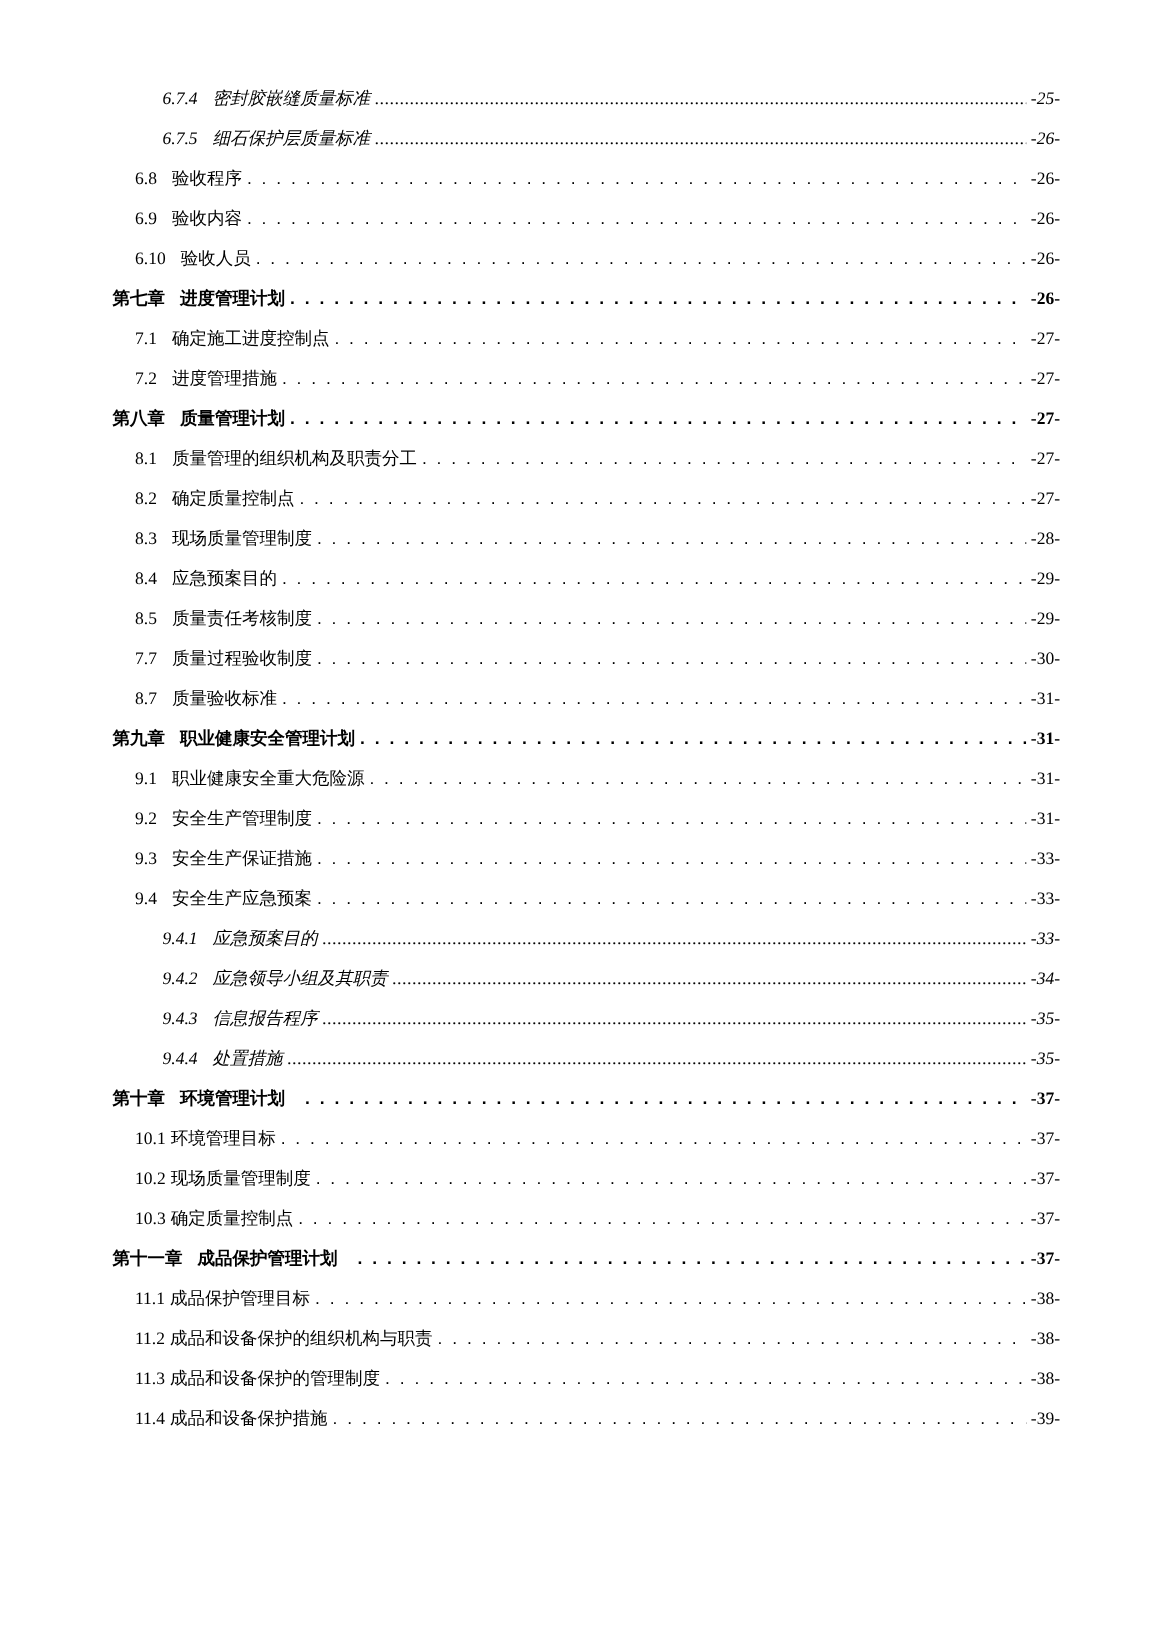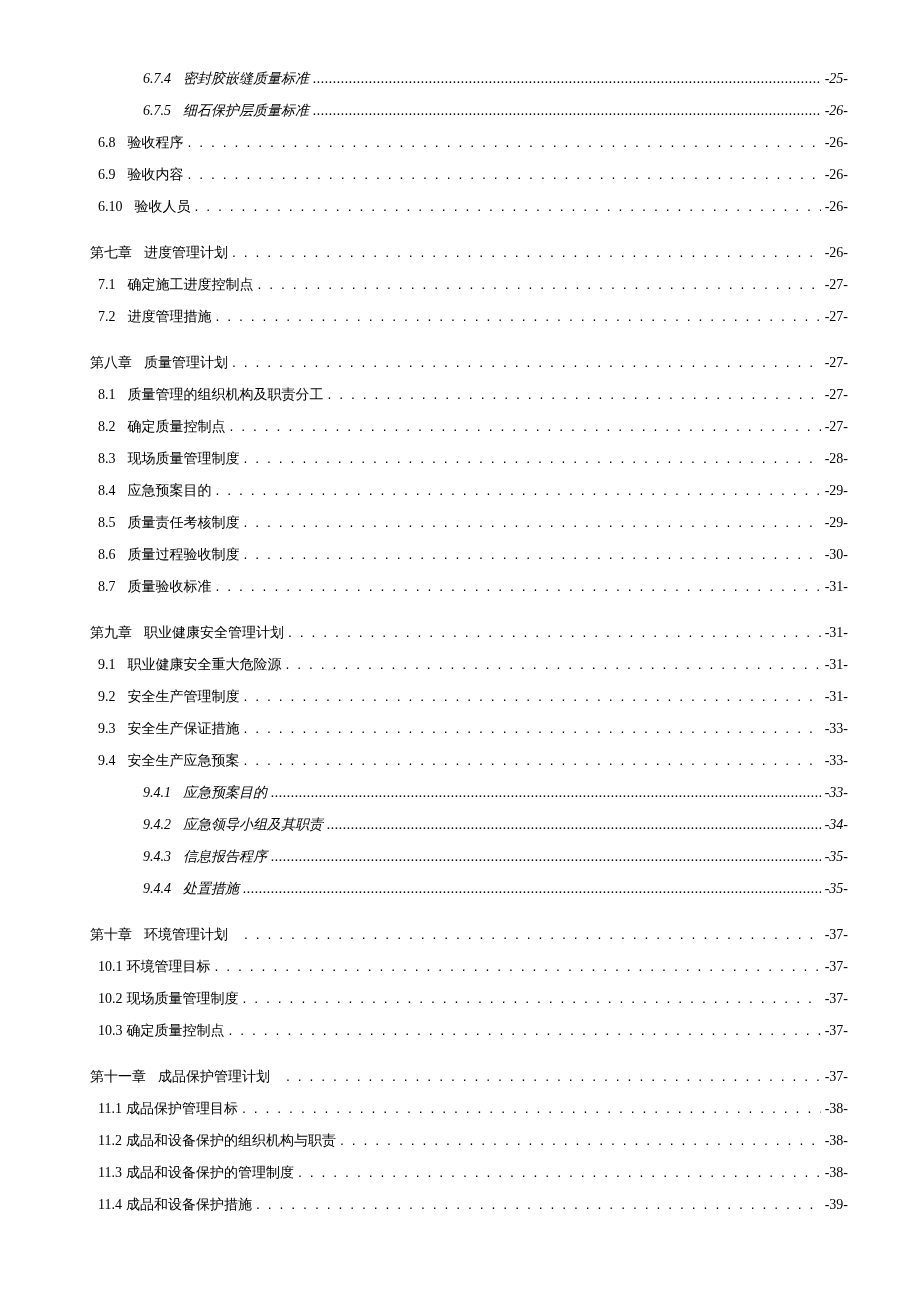--- a/index.html
+++ b/index.html
@@ -28,24 +28,24 @@
     }
     .toc-dots {
       flex: 1;
       overflow: hidden;
       letter-spacing: 2px;
     }
     .toc-page {
       flex-shrink: 0;
       padding-left: 4px;
     }
-    .level-1 { font-weight: normal; margin-left: 0; margin-top: 28px; }
+    .level-1 { font-weight: bold; margin-left: 0; }
     .level-1:first-child { margin-top: 0; }
-    .level-2 { margin-left: 8px; }
-    .level-3 { margin-left: 53px; font-style: italic; }
+    .level-2 { margin-left: 18px; }
+    .level-3 { margin-left: 40px; font-style: italic; }
     .level-3 .toc-dots { letter-spacing: 0.5px; }
     .level-1 .toc-dots, .level-2 .toc-dots { font-family: Arial, sans-serif; }
     .no-gap .toc-title { padding-right: 16px; }
     .tight-num .toc-num { padding-right: 4px; }
   </style>
 </head>
 <body>
 
 <div id="toc">
     <div class="toc-line level-3">
@@ -126,21 +126,21 @@
       <span class="toc-dots">. . . . . . . . . . . . . . . . . . . . . . . . . . . . . . . . . . . . . . . . . . . . . . . . . . . . . . . . . . . . . . . . . . . . . . . . . . . . . . . . . . . . . . . . . . . . . . . . . . . . . . . . . . . . . . . . . . . . . . . . . . . . . . . . . . . . . . . . . . . . . . . . . . . . . . . . . . . . . . . . . . . . . . . . . . . . . . . . . . . . . . . . . . . . . . . . . . . . . . . . . . . . . . . . . . . . . . . . . . . . . . . . . . . . . . . .</span>
       <span class="toc-page">-29-</span>
     </div>
     <div class="toc-line level-2">
       <span class="toc-num">8.5</span>
       <span class="toc-title">质量责任考核制度</span>
       <span class="toc-dots">. . . . . . . . . . . . . . . . . . . . . . . . . . . . . . . . . . . . . . . . . . . . . . . . . . . . . . . . . . . . . . . . . . . . . . . . . . . . . . . . . . . . . . . . . . . . . . . . . . . . . . . . . . . . . . . . . . . . . . . . . . . . . . . . . . . . . . . . . . . . . . . . . . . . . . . . . . . . . . . . . . . . . . . . . . . . . . . . . . . . . . . . . . . . . . . . . . . . . . . . . . . . . . . . . . . . . . . . . . . . . . . . . . . . . . . .</span>
       <span class="toc-page">-29-</span>
     </div>
     <div class="toc-line level-2">
-      <span class="toc-num">8.6</span>
+      <span class="toc-num">7.7</span>
       <span class="toc-title">质量过程验收制度</span>
       <span class="toc-dots">. . . . . . . . . . . . . . . . . . . . . . . . . . . . . . . . . . . . . . . . . . . . . . . . . . . . . . . . . . . . . . . . . . . . . . . . . . . . . . . . . . . . . . . . . . . . . . . . . . . . . . . . . . . . . . . . . . . . . . . . . . . . . . . . . . . . . . . . . . . . . . . . . . . . . . . . . . . . . . . . . . . . . . . . . . . . . . . . . . . . . . . . . . . . . . . . . . . . . . . . . . . . . . . . . . . . . . . . . . . . . . . . . . . . . . . .</span>
       <span class="toc-page">-30-</span>
     </div>
     <div class="toc-line level-2">
       <span class="toc-num">8.7</span>
       <span class="toc-title">质量验收标准</span>
       <span class="toc-dots">. . . . . . . . . . . . . . . . . . . . . . . . . . . . . . . . . . . . . . . . . . . . . . . . . . . . . . . . . . . . . . . . . . . . . . . . . . . . . . . . . . . . . . . . . . . . . . . . . . . . . . . . . . . . . . . . . . . . . . . . . . . . . . . . . . . . . . . . . . . . . . . . . . . . . . . . . . . . . . . . . . . . . . . . . . . . . . . . . . . . . . . . . . . . . . . . . . . . . . . . . . . . . . . . . . . . . . . . . . . . . . . . . . . . . . . .</span>
       <span class="toc-page">-31-</span>
     </div>

